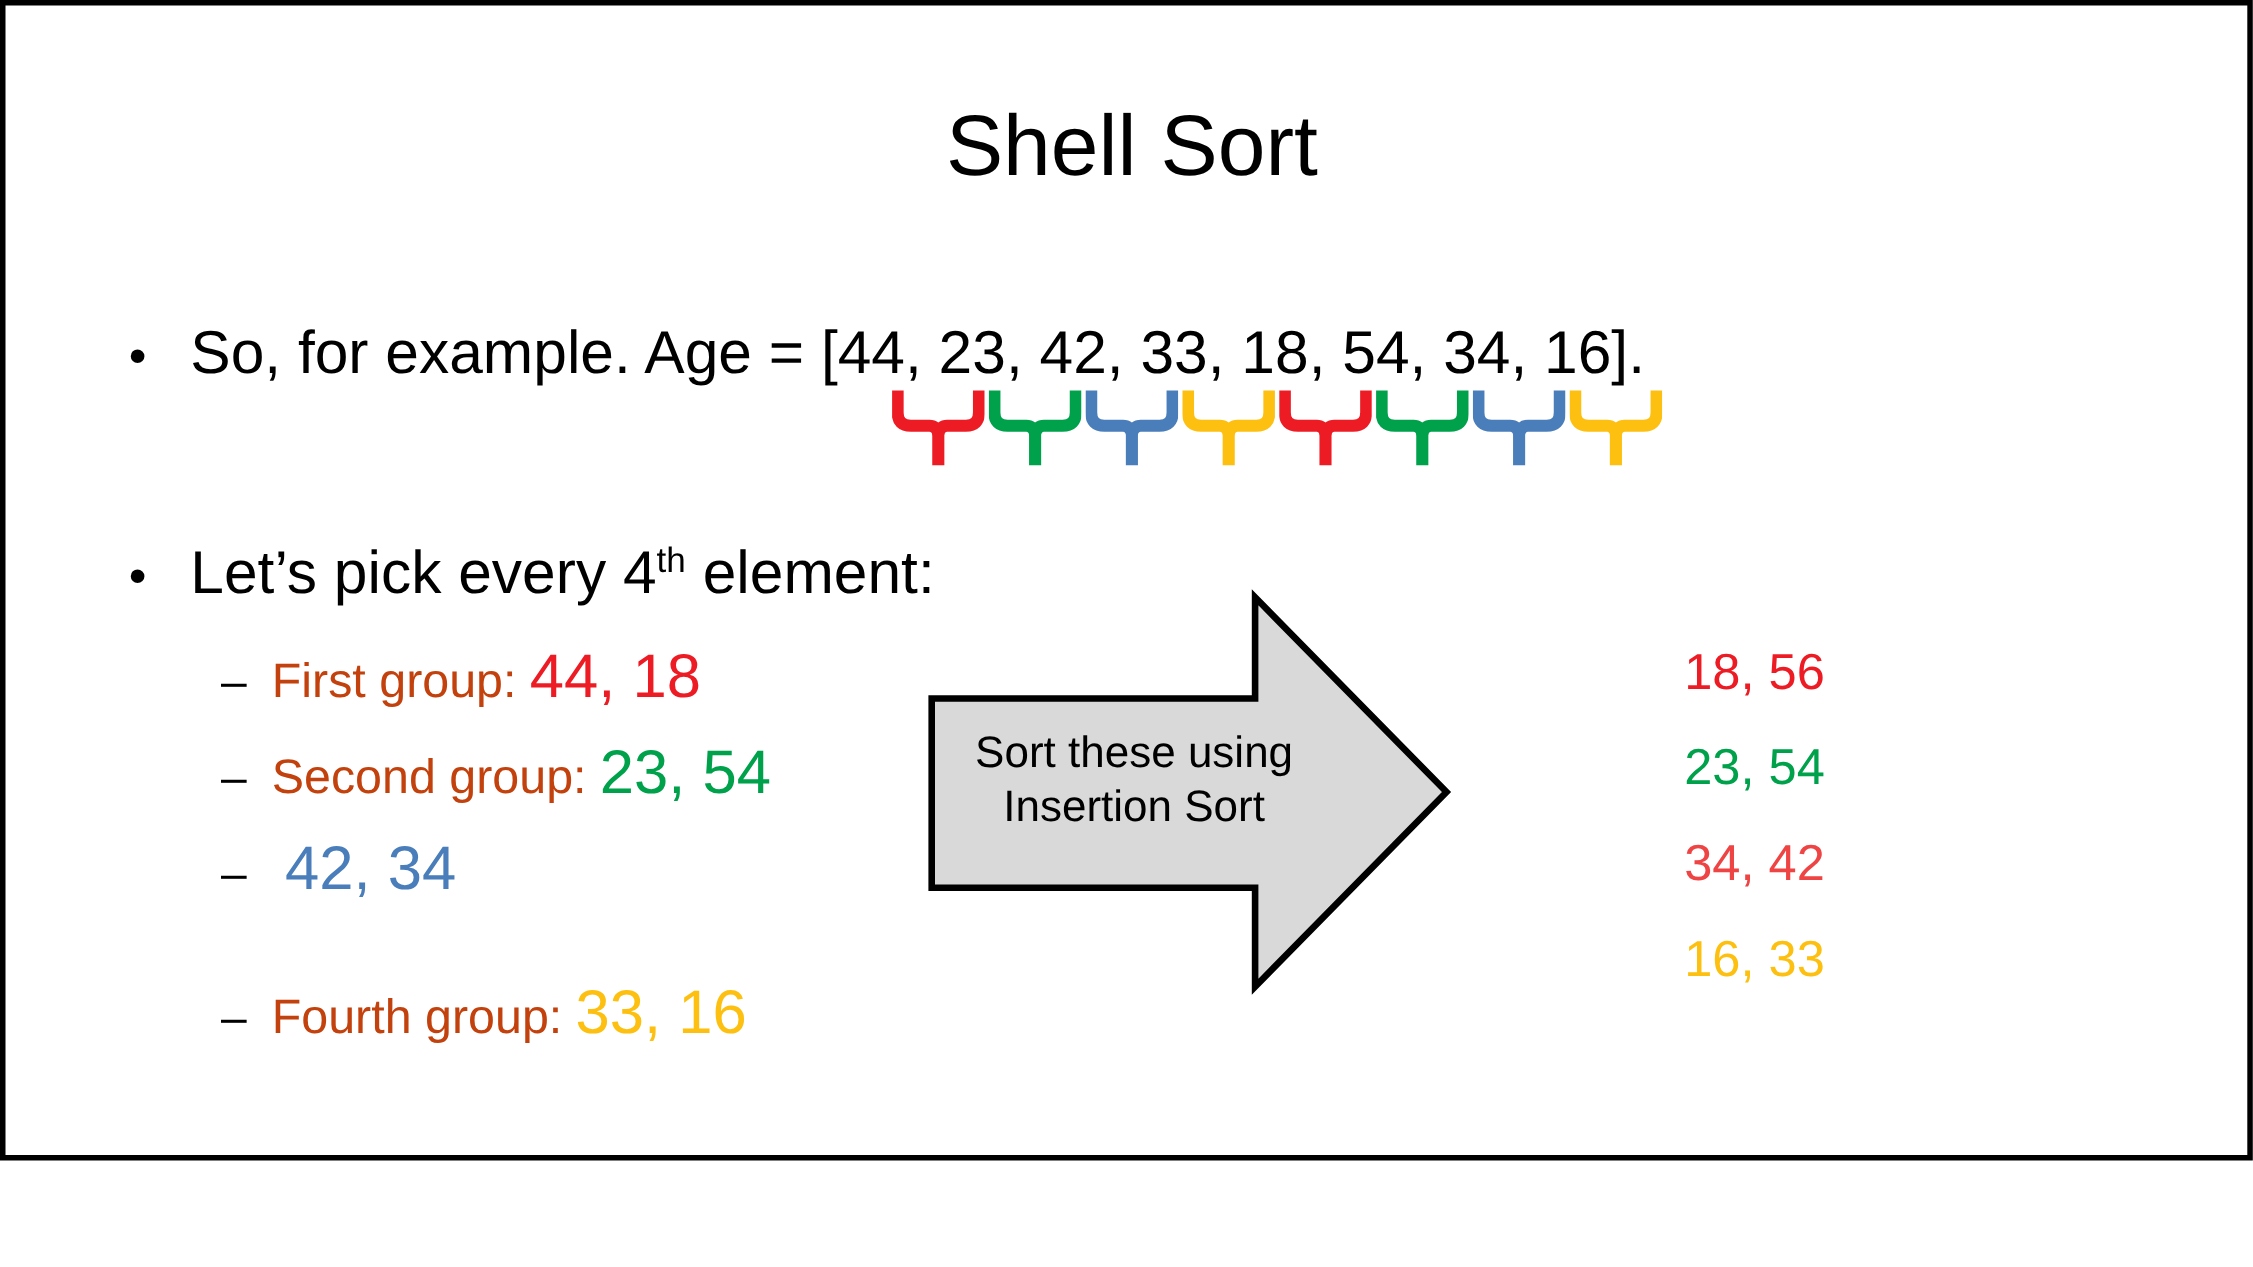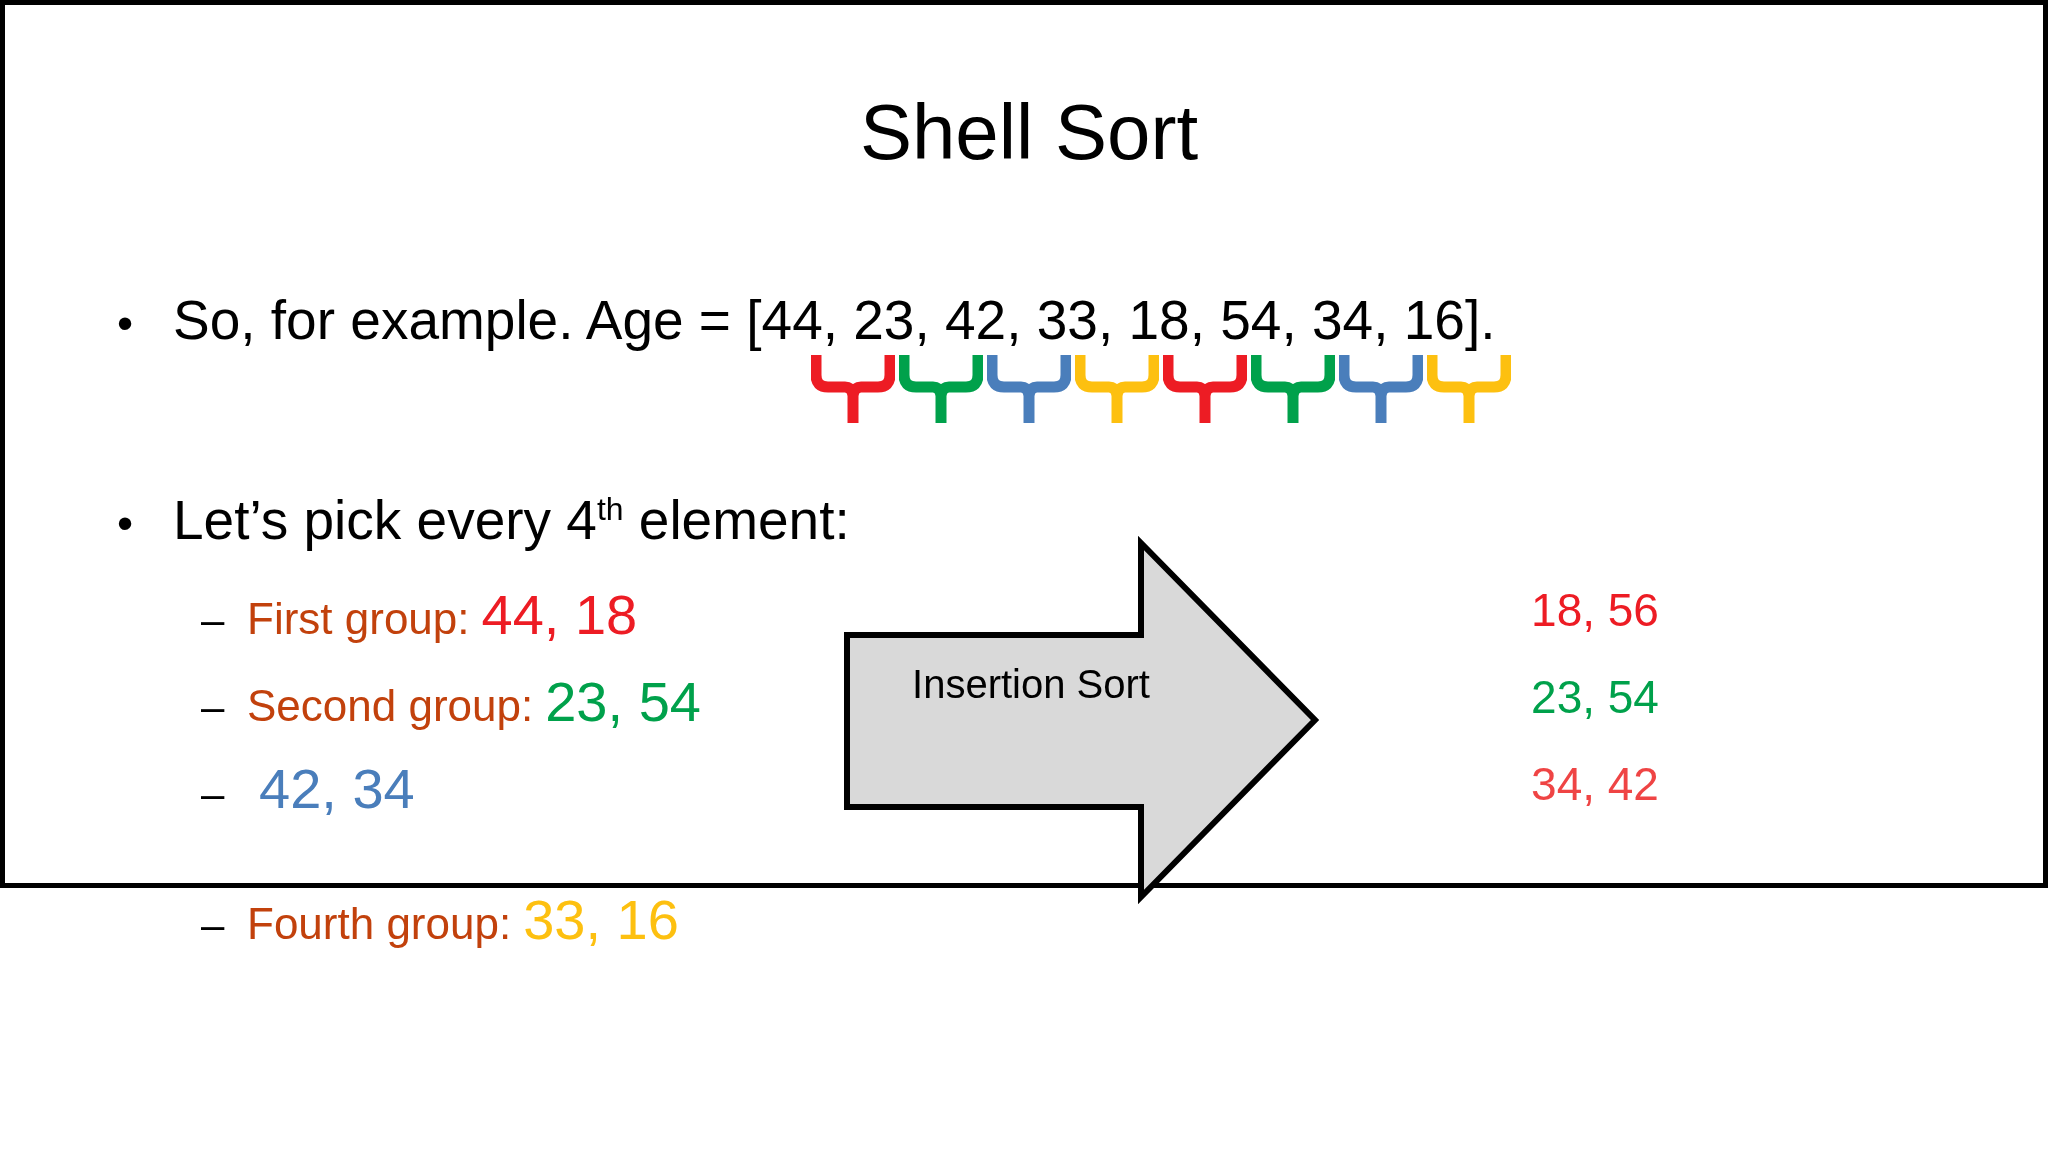--- a/index.html
+++ b/index.html
@@ -12,21 +12,21 @@
     height: 1152px;
     font-family: "Liberation Sans", sans-serif;
     overflow: hidden;
   }
 
   
   #slide {
     position: absolute;
     left: 0; top: 0;
     width: 2048px;
-    height: 888px;
+    height: 1055px;
     background: #ffffff;
     box-sizing: border-box;
     border: 5px solid #000000;
   }
 
   
   #slide-title {
     position: absolute;
     left: 0;
     top: 88px;
@@ -238,20 +238,22 @@
     <span class="subbullet-label">Fourth group:</span>
     <span class="subbullet-values" style="color: rgb(253, 192, 16); margin-top: 44px;">33, 16</span>
   </div>
 
   <div id="arrow-shape">
       <svg width="480" height="370" viewBox="0 0 480 370">
         <path d="M6 100 L300 100 L300 8 L474 185 L300 362 L300 272 L6 272 Z" fill="#D9D9D9" stroke="#000000" stroke-width="6" stroke-linejoin="miter"></path>
       </svg>
     </div>
   <div id="arrow-label">
+    <div>Sort these using</div>
     <div>Insertion Sort</div>
   </div>
 
   <div class="result-row" id="res-1" style="color: rgb(237, 28, 36);">18, 56</div>
   <div class="result-row" id="res-2" style="color: rgb(0, 161, 75);">23, 54</div>
   <div class="result-row" id="res-3" style="color: #ef4444;">34, 42</div>
+  <div class="result-row" id="res-4" style="color: rgb(253, 192, 16);">16, 33</div>
 
 </div>
 
 </body></html>

